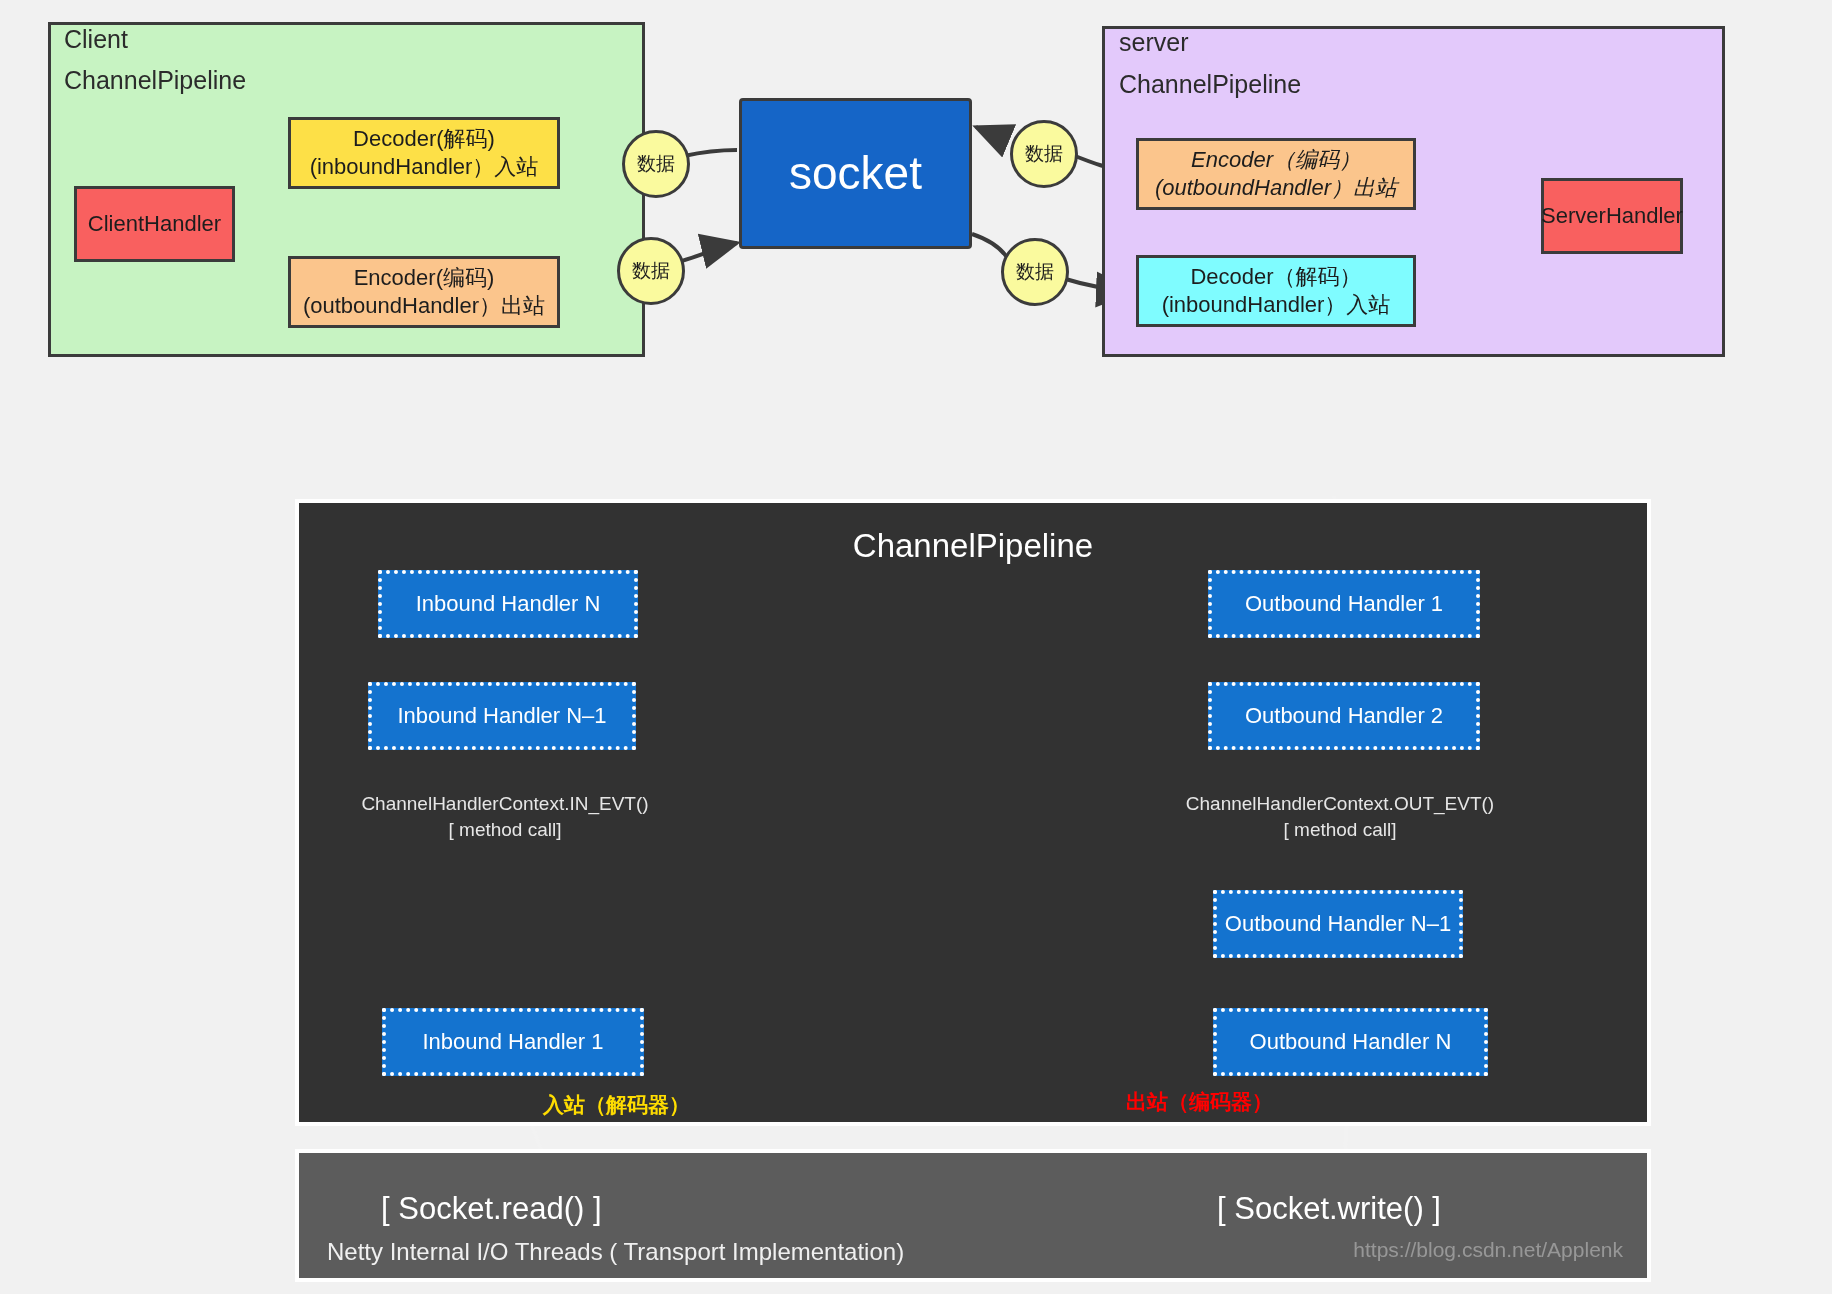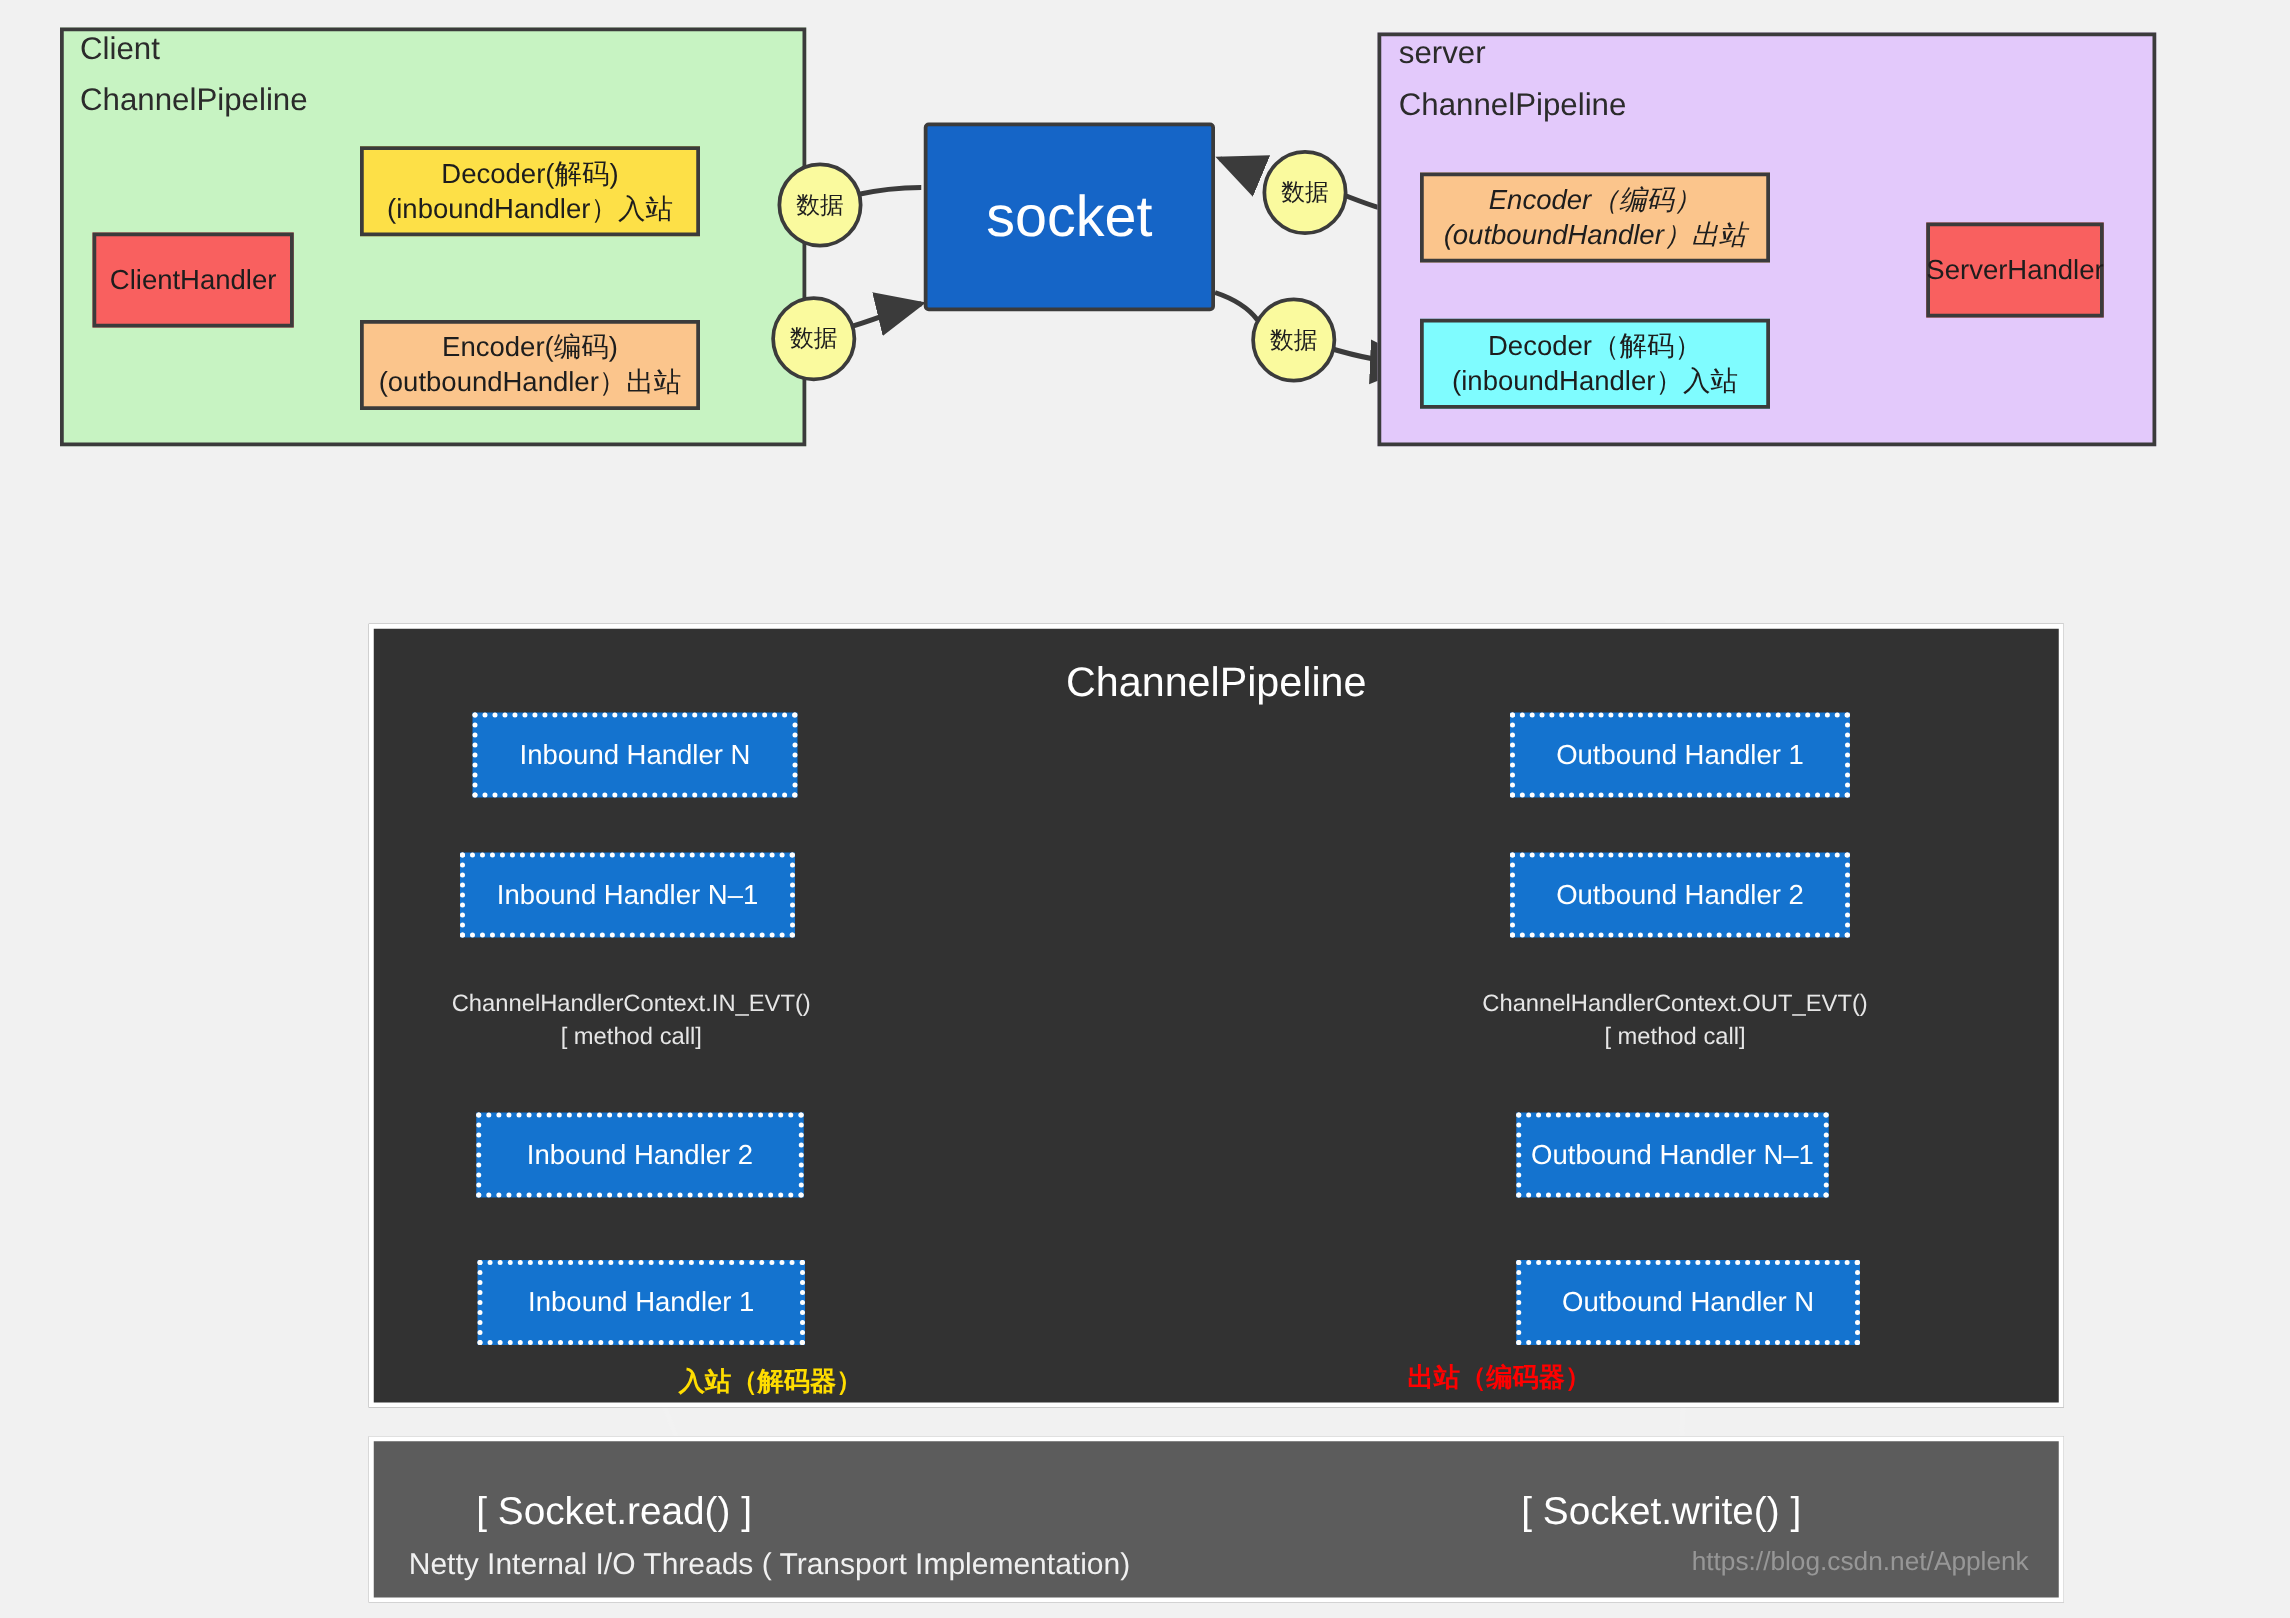--- a/index.html
+++ b/index.html
@@ -141,21 +141,20 @@
   <div class="box tbox b-srv-decoder" style="white-space:pre-line;">Decoder（解码）
 (inboundHandler）入站</div>
   <div class="box tbox b-server-handler">ServerHandler</div>
 
   <div class="pipeline">
     <div class="pipeline-title">ChannelPipeline</div>
   </div>
 
   <div class="hbox" style="left:378px;top:570px;width:260px;height:68px;">Inbound Handler N</div>
   <div class="hbox" style="left:368px;top:682px;width:268px;height:68px;">Inbound Handler N–1</div>
-  <div class="hbox" style="left:381px;top:890px;width:262px;height:68px;">Inbound Handler 2</div>
   <div class="hbox" style="left:382px;top:1008px;width:262px;height:68px;">Inbound Handler 1</div>
 
   <div class="hbox" style="left:1208px;top:570px;width:272px;height:68px;">Outbound Handler 1</div>
   <div class="hbox" style="left:1208px;top:682px;width:272px;height:68px;">Outbound Handler 2</div>
   <div class="hbox" style="left:1213px;top:890px;width:250px;height:68px;">Outbound Handler N–1</div>
   <div class="hbox" style="left:1213px;top:1008px;width:275px;height:68px;">Outbound Handler N</div>
 
   <div class="ctx-note" style="left:335px;top:791px;width:340px;">ChannelHandlerContext.IN_EVT()
 [ method call]</div>
   <div class="ctx-note" style="left:1165px;top:791px;width:350px;">ChannelHandlerContext.OUT_EVT()

